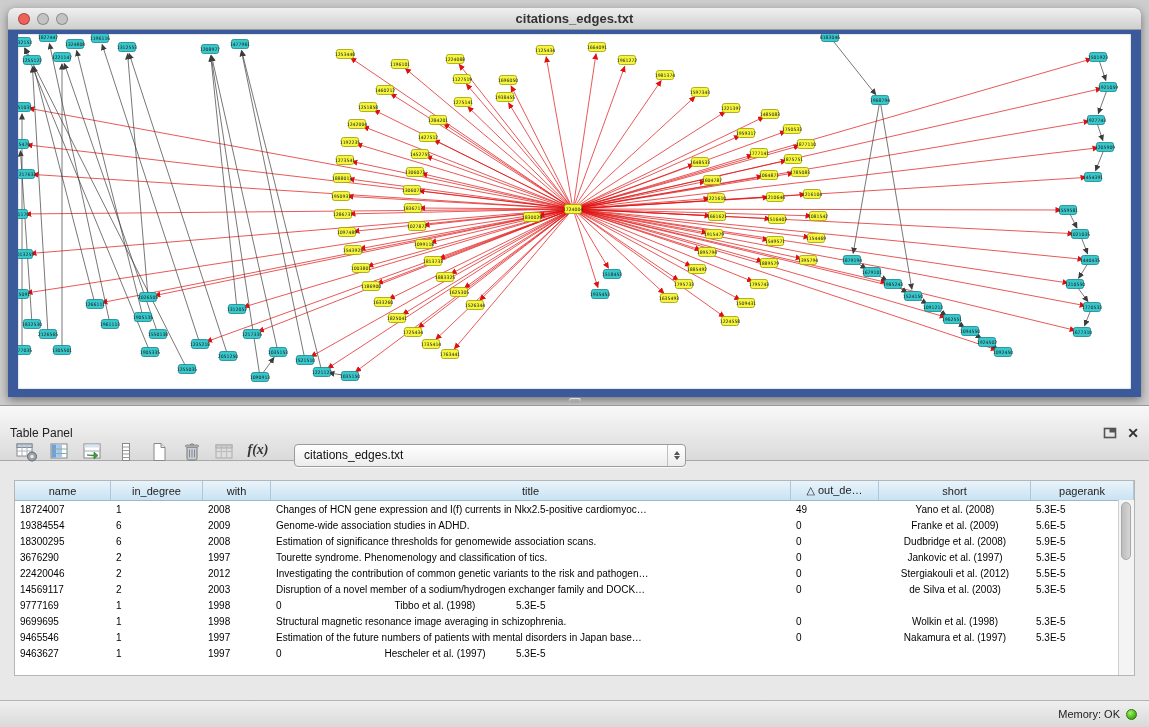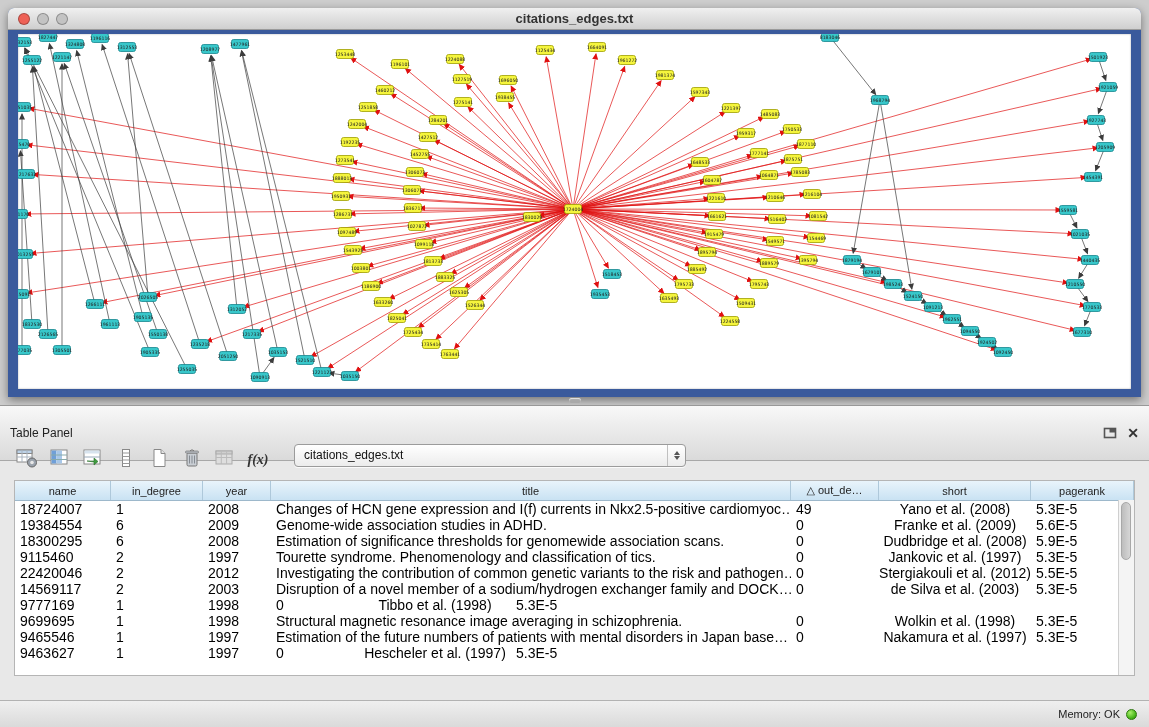--- a/index.html
+++ b/index.html
@@ -54,21 +54,21 @@
   }
   .tp-header .spacer{flex:1}
   .tp-header .hicon{display:flex;align-items:center;margin-left:10px;cursor:default}
   .tp-close{font-size:14px;font-weight:bold;color:#333;line-height:1}
 
   .tp-toolbar{
     position:absolute;left:14px;top:32px;height:34px;
     display:flex;align-items:center;
   }
   .tbtn{
-    width:26px;height:26px;display:flex;align-items:flex-end;justify-content:center;
+    width:26px;height:26px;display:flex;align-items:flex-start;justify-content:center;
     margin-right:7px;border-radius:3px;
   }
   .fx{font-family:"Liberation Serif",serif;font-style:italic;font-weight:bold;font-size:14px;color:#333}
   .combo{
     margin-left:16px;width:392px;height:23px;box-sizing:border-box;
     border:1px solid #9b9b9b;border-radius:4px;
     background:linear-gradient(#ffffff,#ececec);
     display:flex;align-items:center;font-size:12px;color:#111;
     box-shadow:0 1px 0 rgba(255,255,255,.8);
   }
@@ -88,21 +88,21 @@
   }
   .thead{
     display:flex;height:19px;
     background:linear-gradient(#e9f4fb,#c9e2f3);
     border-bottom:1px solid #9db8cb;font-size:11px;color:#222;
   }
   .th{
     display:flex;align-items:center;justify-content:center;
     border-right:1px solid #aec8da;box-sizing:border-box;overflow:hidden;white-space:nowrap;
   }
-  .tbody .tr{display:flex;height:16px;font-size:14px;color:#000}
+  .tbody .tr{display:flex;height:16px;font-size:10px;color:#000}
   .td{
     display:flex;align-items:center;box-sizing:border-box;
     overflow:hidden;white-space:nowrap;padding-left:5px;
   }
   .c0{width:96px}.c1{width:92px}.c2{width:68px}.c3{width:520px}
   .c4{width:88px}.c5{width:152px;justify-content:center;padding-left:0}.c6{flex:1}
   .vscroll{
     position:absolute;right:0;top:19px;bottom:0;width:15px;
     background:#f4f4f4;border-left:1px solid #cfcfcf;
   }
@@ -917,21 +917,21 @@
         <span class="tri up"></span>
           <span class="tri down"></span>
       </span>
     </div>
   </div>
 
   <div class="dtable">
     <div class="thead">
         <div class="th c0">name</div>
         <div class="th c1">in_degree</div>
-        <div class="th c2">year</div>
+        <div class="th c2">with</div>
         <div class="th c3">title</div>
         <div class="th c4">△ out_de…</div>
         <div class="th c5">short</div>
         <div class="th c6">pagerank</div>
       </div>
     <div class="tbody">
         <div class="tr">
           <div class="td c0">18724007</div>
           <div class="td c1">1</div>
           <div class="td c2">2008</div>
@@ -952,21 +952,21 @@
         <div class="tr">
           <div class="td c0">18300295</div>
           <div class="td c1">6</div>
           <div class="td c2">2008</div>
           <div class="td c3">Estimation of significance thresholds for genomewide association scans.</div>
           <div class="td c4">0</div>
           <div class="td c5">Dudbridge et al. (2008)</div>
           <div class="td c6">5.9E-5</div>
         </div>
         <div class="tr">
-          <div class="td c0">9115460</div>
+          <div class="td c0">3676290</div>
           <div class="td c1">2</div>
           <div class="td c2">1997</div>
           <div class="td c3">Tourette syndrome. Phenomenology and classification of tics.</div>
           <div class="td c4">0</div>
           <div class="td c5">Jankovic et al. (1997)</div>
           <div class="td c6">5.3E-5</div>
         </div>
         <div class="tr">
           <div class="td c0">22420046</div>
           <div class="td c1">2</div>

